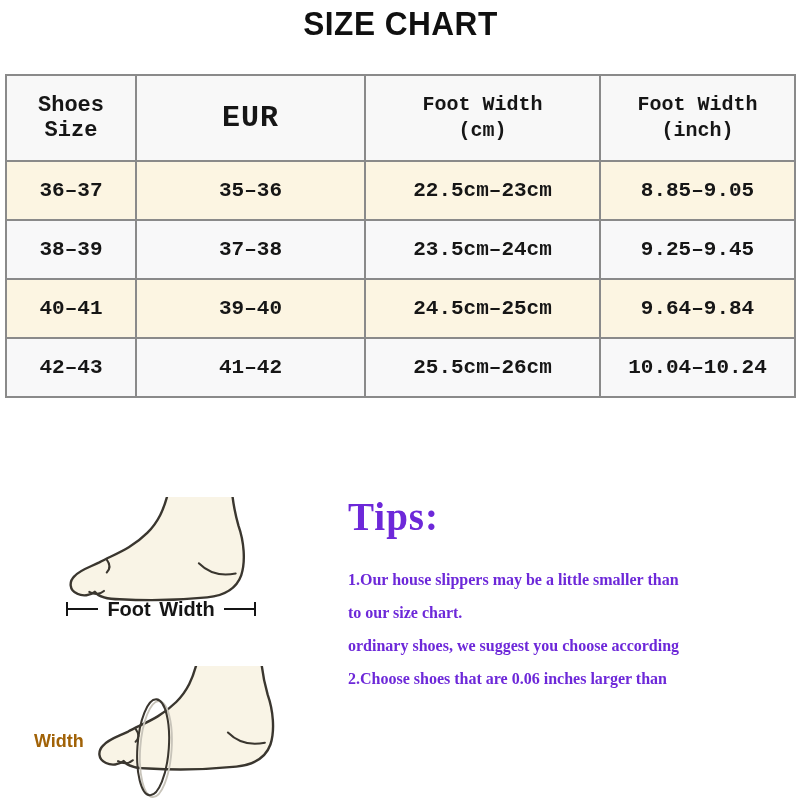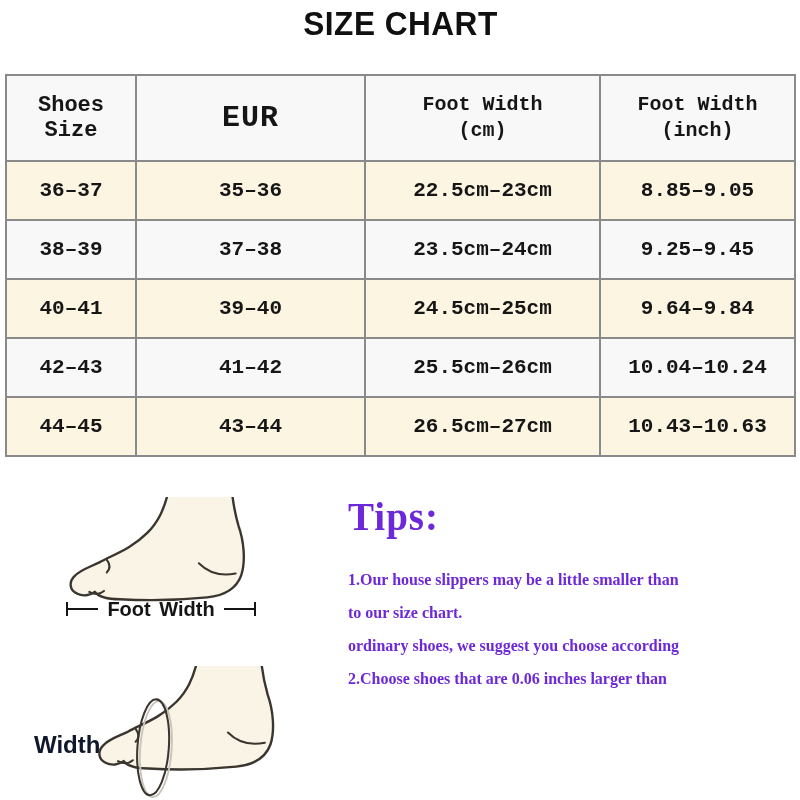--- a/index.html
+++ b/index.html
@@ -36,21 +36,21 @@
   .measure {
     position:absolute; left:66px; top:600px; width:190px; height:18px;
     display:flex; align-items:center; font-family:"Liberation Sans", sans-serif;
   }
   .measure .tick { width:2px; height:14px; background:#151515; }
   .measure .seg { flex:1; height:2px; background:#151515; }
   .measure .lbl { padding:0 9px; font-size:20px; font-weight:600; color:#151515; word-spacing:3px; white-space:nowrap; }
 
   .width-label {
     position:absolute; left:34px; top:731px; font-family:"Liberation Sans", sans-serif;
-    font-size:24px; font-weight:600; color:#0f172a;
+    font-size:18px; font-weight:600; color:#a16207;
   }
 
   .tips { position:absolute; left:348px; top:494px; width:452px; color:#6d28d9; }
   .tips-heading { font-size:39px; font-weight:bold; letter-spacing:1px; }
   .tips-body { margin-top:24px; }
   .tip-line { font-size:16px; font-weight:bold; line-height:33px; white-space:nowrap; }
 </style>
 </head>
 <body>
 
@@ -110,26 +110,20 @@
         <td>39–40</td>
         <td>24.5cm–25cm</td>
         <td>9.64–9.84</td>
       </tr>
       <tr class="alt-white">
         <td>42–43</td>
         <td>41–42</td>
         <td>25.5cm–26cm</td>
         <td>10.04–10.24</td>
       </tr>
-      <tr class="alt-cream">
-        <td>44–45</td>
-        <td>43–44</td>
-        <td>26.5cm–27cm</td>
-        <td>10.43–10.63</td>
-      </tr>
     </tbody>
   </table>
 
   <svg class="foot1" viewBox="0 0 212 114" width="196" height="105">
     <use href="#footShape"></use>
   </svg>
 
   <div class="measure">
     <div class="tick"></div>
     <div class="seg"></div>

